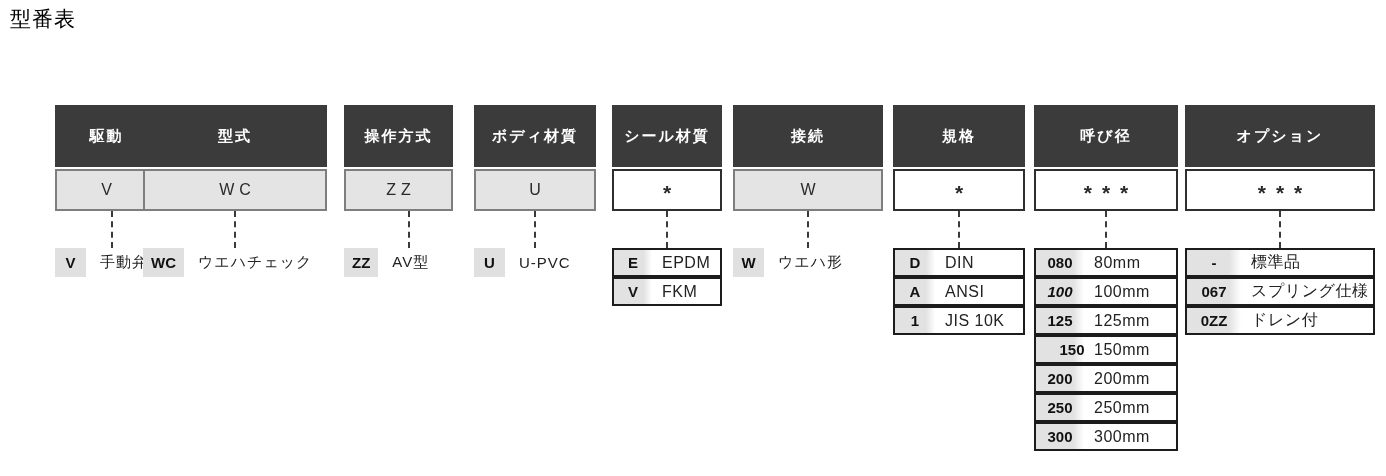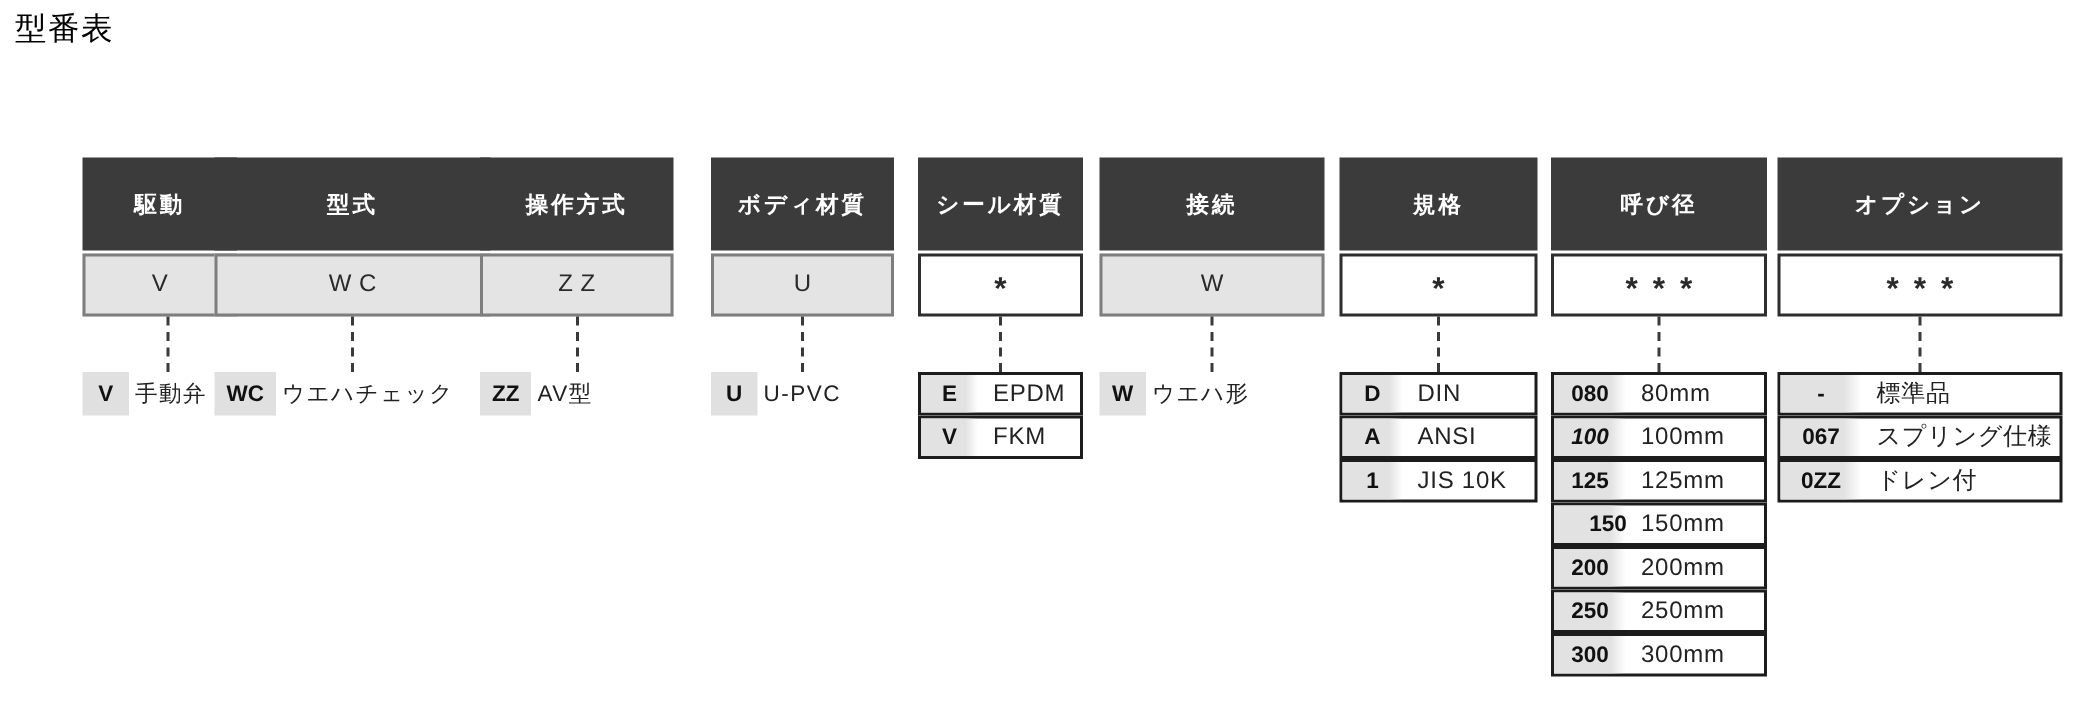--- a/index.html
+++ b/index.html
@@ -91,21 +91,21 @@
     justify-content: center;
     min-width: 31px;
     height: 29px;
     padding: 0 8px;
     background: #e0e0e0;
     font-size: 15px;
     font-weight: bold;
     color: #111111;
   }
   .inline-label {
-    padding-left: 4px;
+    padding-left: 14px;
     font-size: 15px;
     color: #222222;
     letter-spacing: 1px;
   }
   .option-table { width: 100%; }
   .option-row {
     display: flex;
     align-items: stretch;
     height: 29px;
     border: 2px solid #1c1c1c;
@@ -157,21 +157,21 @@
           <span>WC</span>
         </div>
         <div class="connector" style="left: 91px;"></div>
         <div class="legend" style="width: 184px;">
           <div class="legend-inline">
             <span class="code-chip">WC</span>
             <span class="inline-label">ウエハチェック</span>
           </div>
         </div>
       </div>
-      <div class="column" style="left: 320px; width: 129px;">
+      <div class="column" style="left: 344px; width: 109px;">
         <div class="col-header">操作方式</div>
         <div class="col-value fixed">
           <span>ZZ</span>
         </div>
         <div class="connector" style="left: 63.5px;"></div>
         <div class="legend" style="width: 129px;">
           <div class="legend-inline">
             <span class="code-chip">ZZ</span>
             <span class="inline-label">AV型</span>
           </div>

